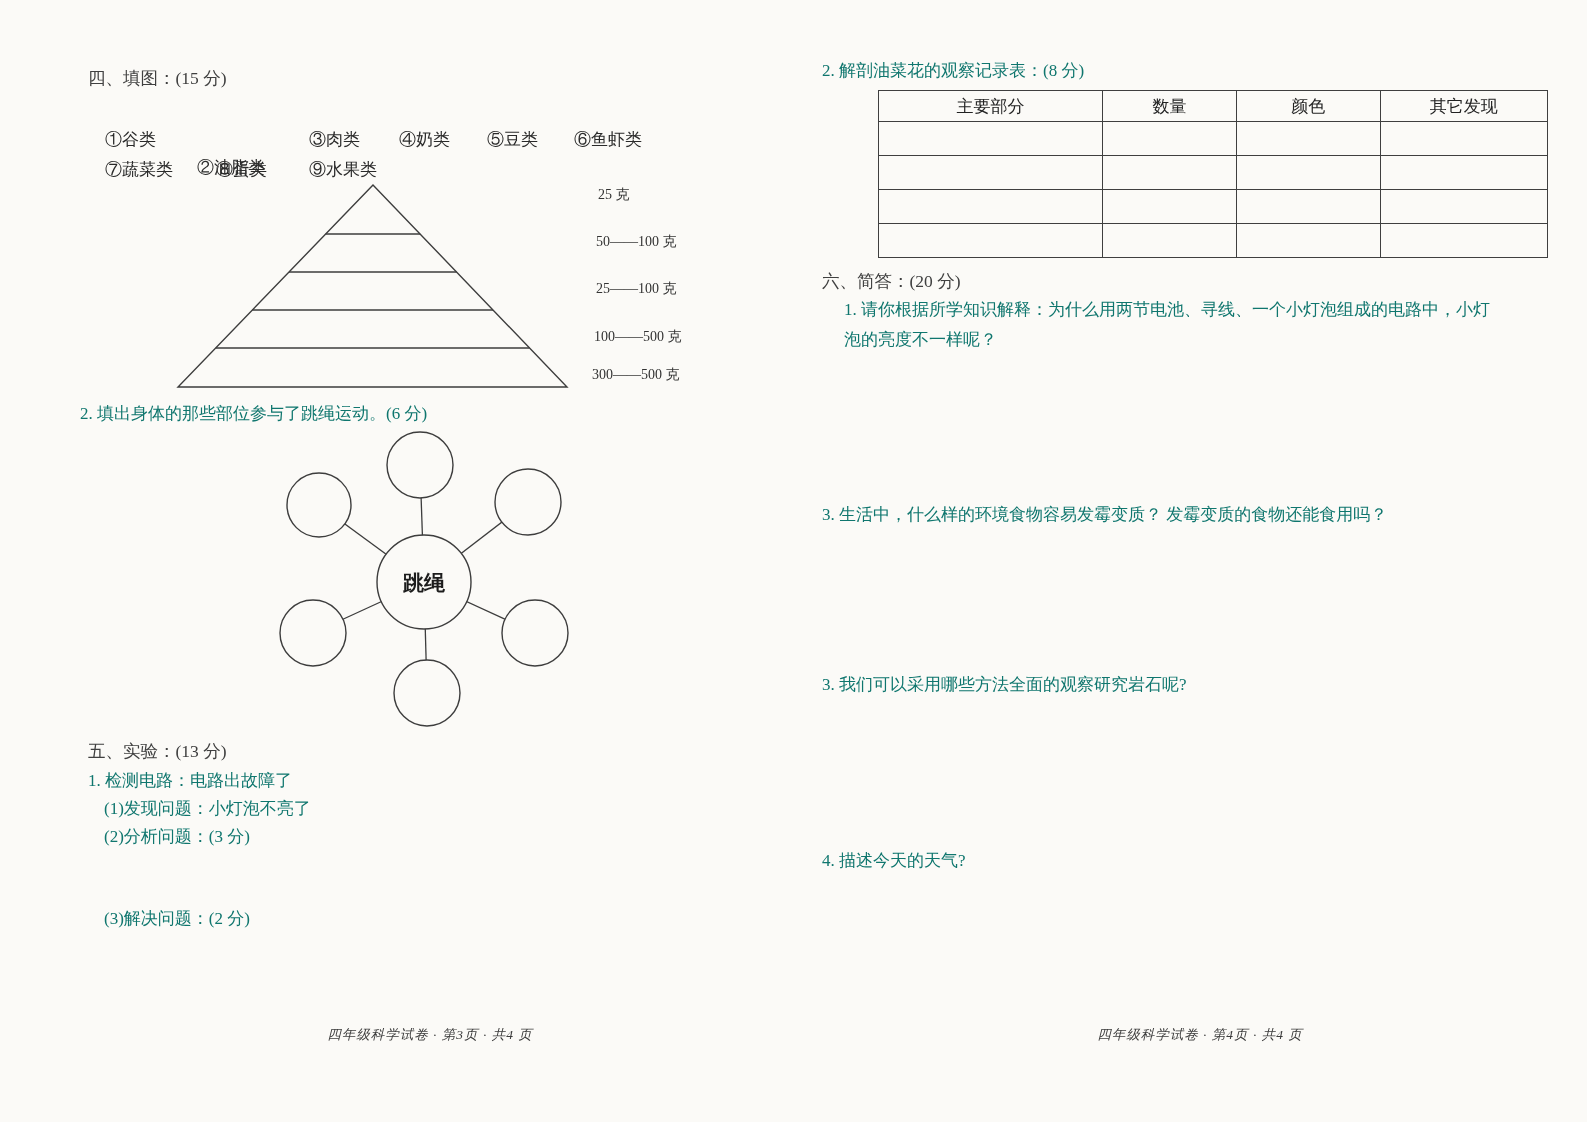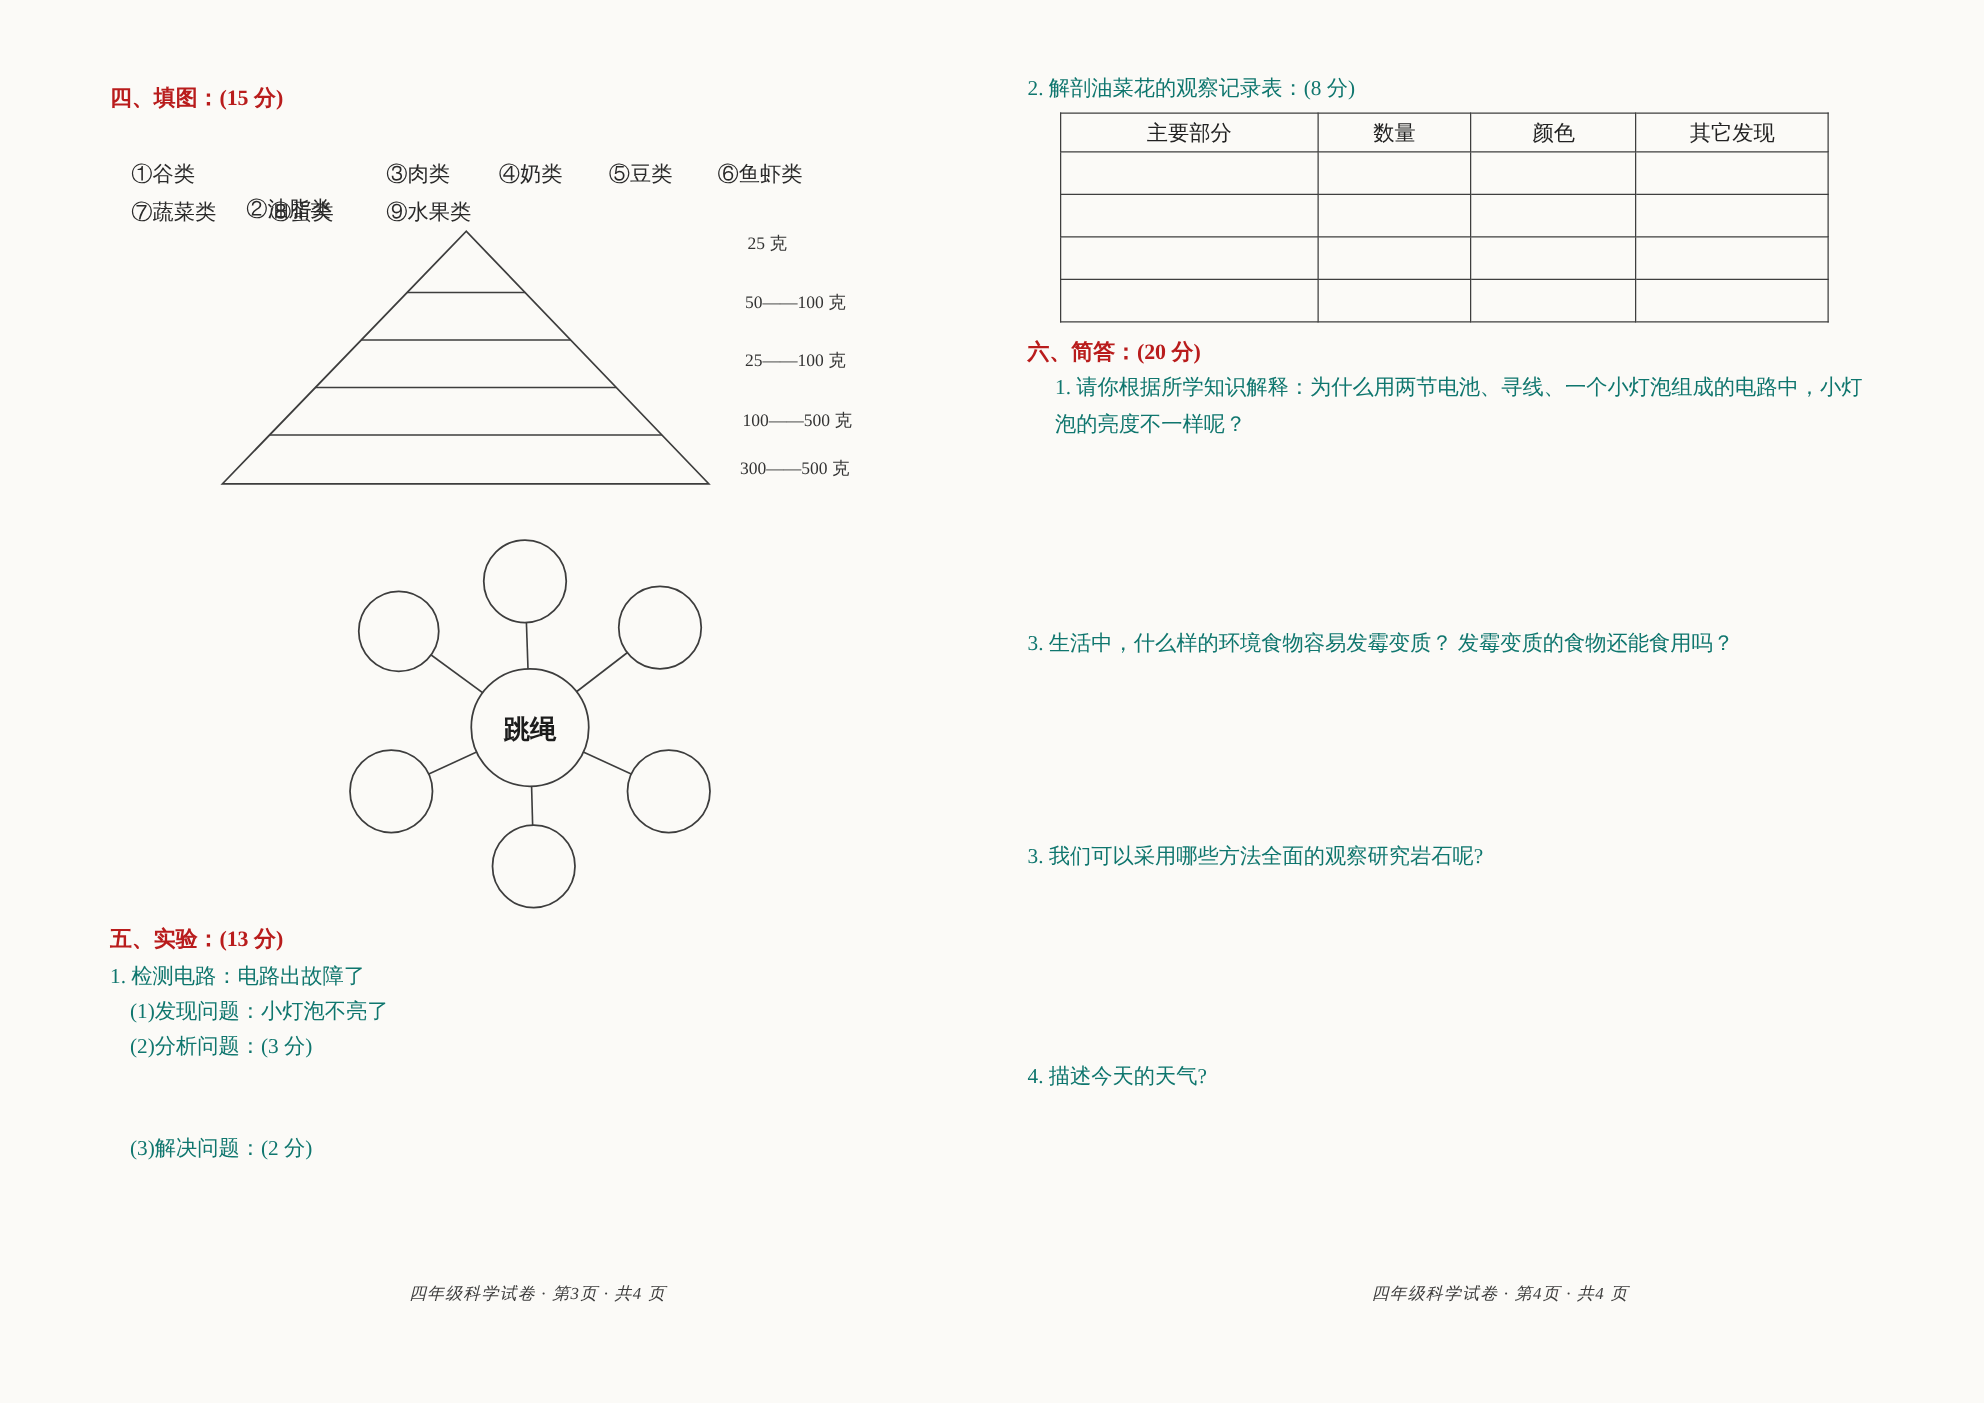--- a/index.html
+++ b/index.html
@@ -4,28 +4,28 @@
 <style>
   html,body{margin:0;padding:0;}
   body{
     width:1587px;height:1122px;position:relative;overflow:hidden;
     background:#fbfaf7;
     font-family:"Liberation Serif","DejaVu Serif",serif;
     color:#262626;
   }
   .abs{position:absolute;white-space:nowrap;}
   .body-txt{font-size:17px;color:#0f766e;}
-  .sec-title{font-size:17.5px;font-weight:bold;color:#b91c1c;}
+  .sec-title{font-size:17.5px;font-weight:normal;color:#404040;}
   .food-item{font-size:17px;color:#2a2a2a;}
   .pyr-label{font-size:14px;color:#333;}
   .footer-txt{font-style:italic;font-size:13.5px;color:#3c3c3c;letter-spacing:1px;}
   .center-label{font-family:"Liberation Sans","DejaVu Sans",sans-serif;font-weight:bold;font-size:21px;color:#1c1c1c;}
   svg{position:absolute;overflow:visible;}
   table.obs{
-    position:absolute;left:848px;top:90px;width:615px;
+    position:absolute;left:878px;top:90px;width:670px;
     border-collapse:collapse;table-layout:fixed;
   }
   table.obs th, table.obs td{
     border:1.6px solid #3f3f3f;
     font-weight:normal;font-size:17px;color:#222;
     text-align:center;vertical-align:middle;padding:0;
   }
   table.obs th{height:30px;}
   table.obs td{height:33px;}
   .footer-box{width:360px;text-align:center;}
@@ -56,20 +56,21 @@
     <line x1="92.3" y1="130" x2="333.0" y2="130" stroke="#3d3d3d" stroke-width="1.3"></line>
     <line x1="55.7" y1="168" x2="369.5" y2="168" stroke="#3d3d3d" stroke-width="1.3"></line>
   </svg>
 
   <div class="abs pyr-label" style="left:598px;top:186px;">25 克</div>
   <div class="abs pyr-label" style="left:596px;top:233px;">50——100 克</div>
   <div class="abs pyr-label" style="left:596px;top:280px;">25——100 克</div>
   <div class="abs pyr-label" style="left:594px;top:328px;">100——500 克</div>
   <div class="abs pyr-label" style="left:592px;top:366px;">300——500 克</div>
 
+  <div class="abs body-txt" style="left:80px;top:402px;">2. 填出身体的那些部位参与了跳绳运动。(6 分)</div>
 
   <svg style="left:260px;top:425px;" width="330" height="310" viewBox="0 0 330 310">
     <g stroke="#3d3d3d" stroke-width="1.3">
       <line x1="164" y1="157" x2="160" y2="40"></line>
       <line x1="164" y1="157" x2="59" y2="80"></line>
       <line x1="164" y1="157" x2="268" y2="77"></line>
       <line x1="164" y1="157" x2="53" y2="208"></line>
       <line x1="164" y1="157" x2="275" y2="208"></line>
       <line x1="164" y1="157" x2="167" y2="268"></line>
     </g>

